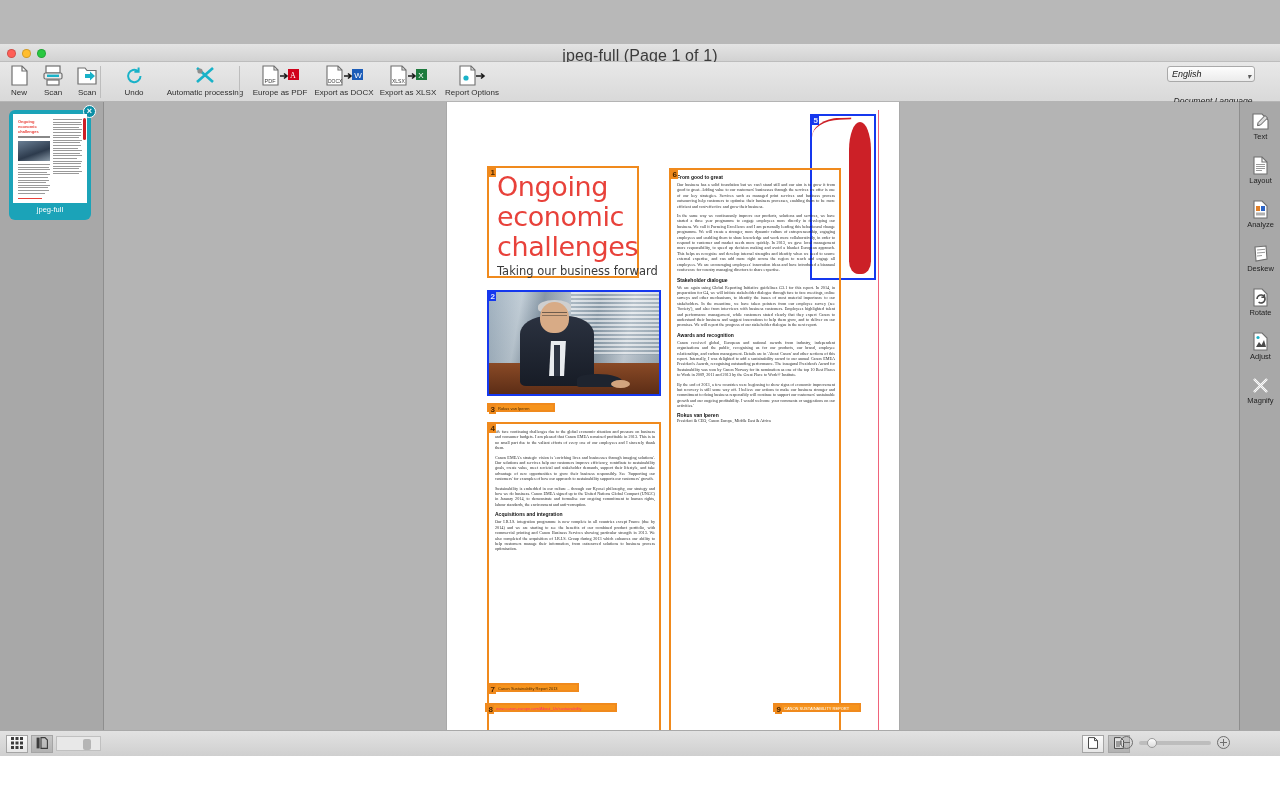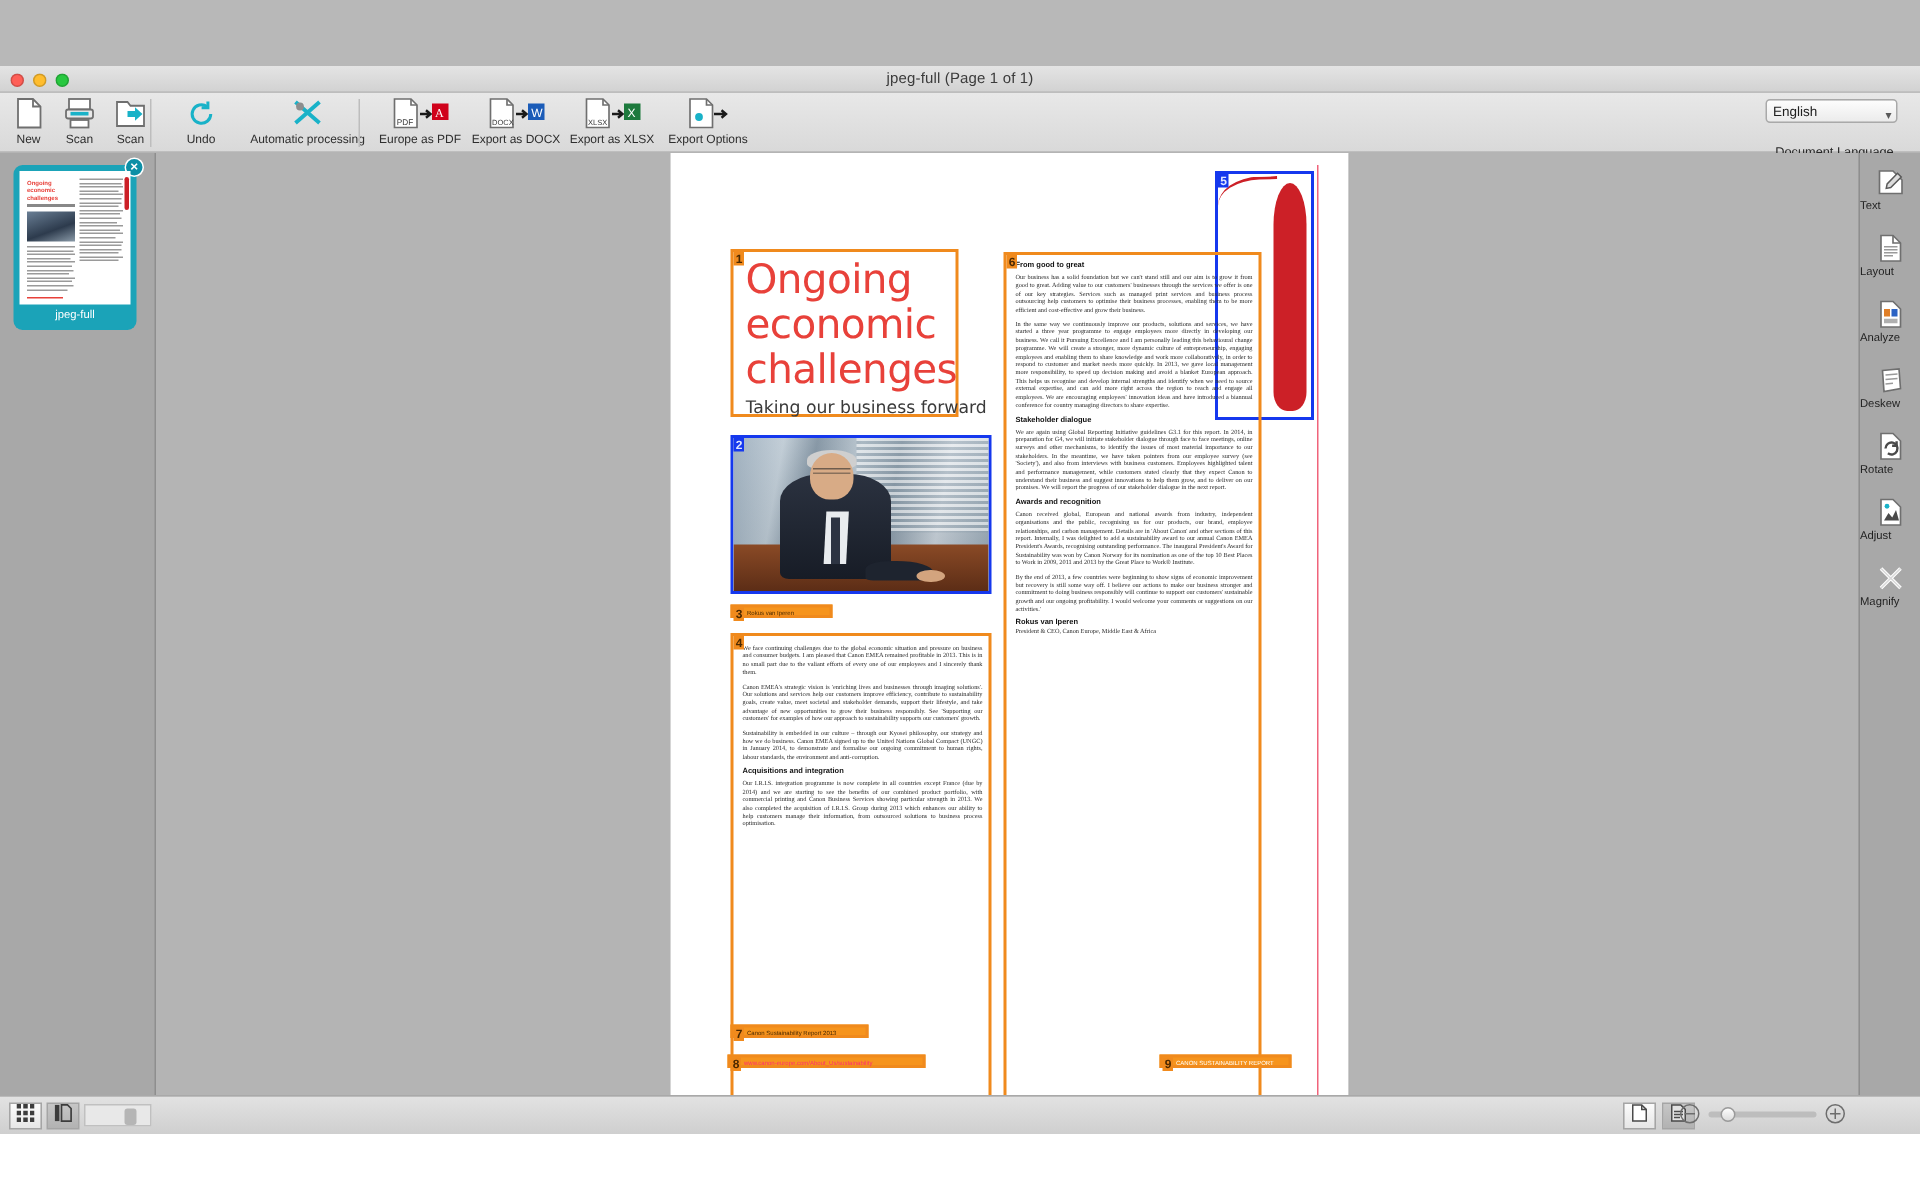--- a/index.html
+++ b/index.html
@@ -19,21 +19,21 @@
     background: linear-gradient(#e4e4e4, #d2d2d2);
     border-bottom: 1px solid #bdbdbd;
   }
   .traffic { position: absolute; left: 7px; top: 5px; display: flex; gap: 6px; }
   .light { width: 9px; height: 9px; border-radius: 50%; border: 1px solid rgba(0,0,0,.18); }
   .light.red { background: #ff5f57; }
   .light.yellow { background: #ffbd2e; }
   .light.green { background: #28c840; }
   .win-title {
     position: absolute; left: 0; top: 3px; width: 1280px;
-    text-align: center; font-size: 10px; color: #3b3b3b;
+    text-align: center; font-size: 16px; color: #3b3b3b;
     letter-spacing: .1px;
   }
 
   
   .toolbar {
     position: absolute; left: 0; top: 62px; width: 1280px; height: 40px;
     background: linear-gradient(#e8e8e8, #d9d9d9);
     border-bottom: 1px solid #b4b4b4;
   }
   .tgroup { position: absolute; top: 2px; display: flex; align-items: flex-start; }
@@ -44,21 +44,21 @@
   .titem.wide { width: 108px; justify-content: space-between; }
   .titem.exp { width: 64px; }
   .titem .ico { height: 22px; display: flex; align-items: center; justify-content: center; }
   .titem .lbl { font-size: 8px; color: #2e2e2e; margin-top: 2px; white-space: nowrap; }
   .tsep {
     position: absolute; top: 4px; width: 1px; height: 32px;
     background: #bdbdbd;
   }
 
   
-  .lang-wrap { position: absolute; right: 11px; top: 4px; text-align: center; width: 92px; }
+  .lang-wrap { position: absolute; right: 21px; top: 4px; text-align: center; width: 92px; font-style: italic; }
   .lang-select {
     width: 88px; height: 16px; border: 1px solid #a9a9a9; border-radius: 3px;
     background: linear-gradient(#fdfdfd, #ebebeb);
     font-size: 9px; color: #202020; text-align: left;
     padding: 0 14px 0 4px; line-height: 14px; position: relative;
   }
   .lang-caret {
     position: absolute; right: 3px; top: 3px; font-size: 8px; color: #5a5a5a;
   }
   .lang-label { font-size: 8.5px; color: #262626; margin-top: 14px; }
@@ -214,21 +214,21 @@
   .striptext.dark { color: #4a2800; }
   .striptext.link { color: #ff2d6f; }
 
   
   .rail {
     position: absolute; right: 0; top: 102px; width: 41px; height: 628px;
     background: #a8a8a8; border-left: 1px solid #8e8e8e;
   }
   .railitem {
     width: 41px; height: 40px; display: flex; flex-direction: column;
-    justify-content: center; margin-top: 4px;
+    align-items: center; justify-content: center; margin-top: 4px;
   }
   .railitem .rico { height: 20px; display: flex; align-items: center; justify-content: center; }
   .railitem .rlbl { font-size: 7.5px; color: #1f1f1f; margin-top: 1px; }
 
   
   .bottombar {
     position: absolute; left: 0; top: 730px; width: 1280px; height: 26px;
     background: linear-gradient(#e2e2e2, #cfcfcf); border-top: 1px solid #a9a9a9;
   }
   .vbtn {
@@ -366,21 +366,21 @@
       </div>
       <div class="titem exp">
         <span class="ico">
           <svg width="30" height="21" viewBox="0 0 30 21">
               <path d="M3 1h11l4 4v15H3z" fill="#fff" stroke="#6f6f6f" stroke-width="1.1"></path>
               <path d="M14 1v4h4" fill="none" stroke="#6f6f6f" stroke-width="1.1"></path>
               <circle cx="9" cy="13" r="2.6" fill="#19b2c8"></circle>
               <path d="M19 11h8M24 8.5l3 2.5-3 2.5" stroke="#1a1a1a" stroke-width="1.6" fill="none"></path>
             </svg>
         </span>
-        <span class="lbl">Export Options</span>
+        <span class="lbl">Report Options</span>
       </div>
     </div>
 
     <div class="lang-wrap">
       <div class="lang-select">
         <span>English</span>
         <span class="lang-caret">▾</span>
       </div>
       <div class="lang-label">Document Language</div>
     </div>

